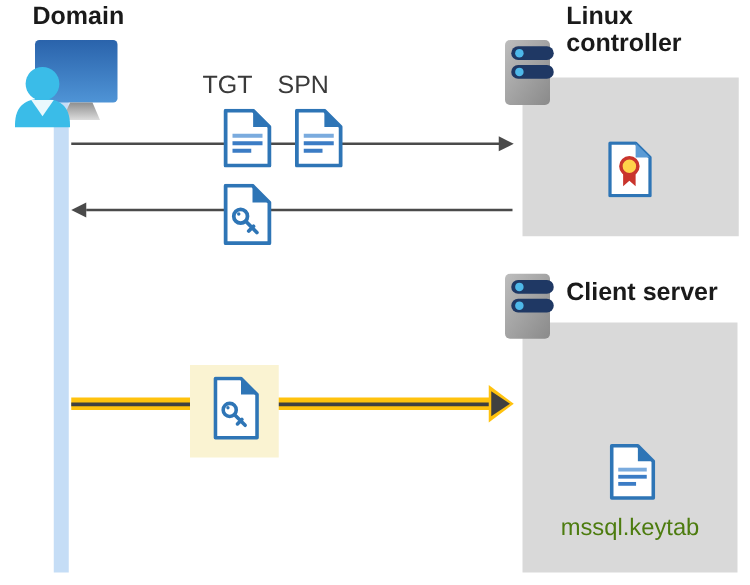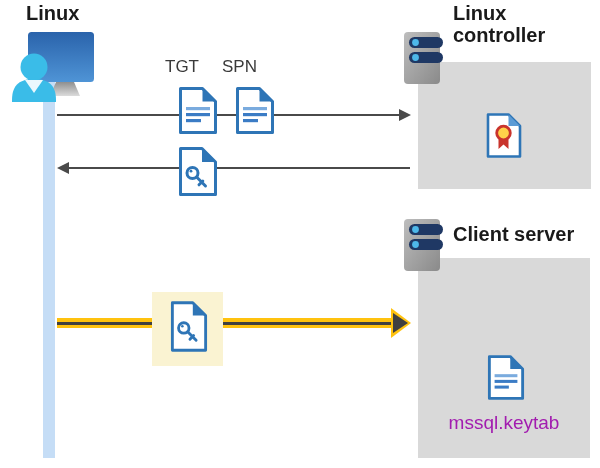--- a/index.html
+++ b/index.html
@@ -2,40 +2,40 @@
 <html><head>
 <meta charset="utf-8">
 <style>
   html,body{margin:0;padding:0;background:#fff;}
   #stage{
     position:relative;width:600px;height:468px;background:#ffffff;overflow:hidden;
     font-family:"Liberation Sans", sans-serif;
   }
   .abs{position:absolute;}
   .title{font-size:20px;font-weight:700;color:#1a1a1a;line-height:1.1;}
-  .small-label{font-size:17px;color:#3a3a3a;}
+  .small-label{font-size:20px;color:#3a3a3a;}
   .gray-box{background:#D9D9D9;}
   .timeline{background:#C5DDF6;}
   .hline{background:#4a4a4a;height:2px;}
   .arrowhead-right{width:0;height:0;border-top:6px solid transparent;border-bottom:6px solid transparent;border-left:12px solid #4a4a4a;}
   .arrowhead-left{width:0;height:0;border-top:6px solid transparent;border-bottom:6px solid transparent;border-right:12px solid #4a4a4a;}
   .yellow-band{background:#FFC20E;}
   .yellow-core{background:#404040;}
   .yellow-head-outer{width:0;height:0;border-top:15px solid transparent;border-bottom:15px solid transparent;border-left:20px solid #FFC20E;}
   .yellow-head-inner{width:0;height:0;border-top:10px solid transparent;border-bottom:10px solid transparent;border-left:15px solid #404040;}
   .highlight-square{background:#FAF3D2;}
-  .keytab-label{font-size:19px;color:#a21caf;text-align:center;}
+  .keytab-label{font-size:19px;color:#4d7c0f;text-align:center;}
   svg{display:block;}
 </style>
 </head>
 <body>
 
 <div id="stage">
 
-  <div class="abs title" style="left:26px;top:2px;">Linux</div>
+  <div class="abs title" style="left:26px;top:2px;">Domain</div>
 
   <div class="abs timeline" style="left:43px;top:80px;width:12px;height:378px;"></div>
 
   <div class="abs hline" style="left:57px;top:114px;width:343px;"></div>
   <div class="abs arrowhead-right" style="left:399px;top:109px;"></div>
 
   <div class="abs hline" style="left:69px;top:167px;width:341px;"></div>
   <div class="abs arrowhead-left" style="left:57px;top:162px;"></div>
 
   <div class="abs small-label" style="left:162px;top:57px;width:40px;text-align:center;">TGT</div>

